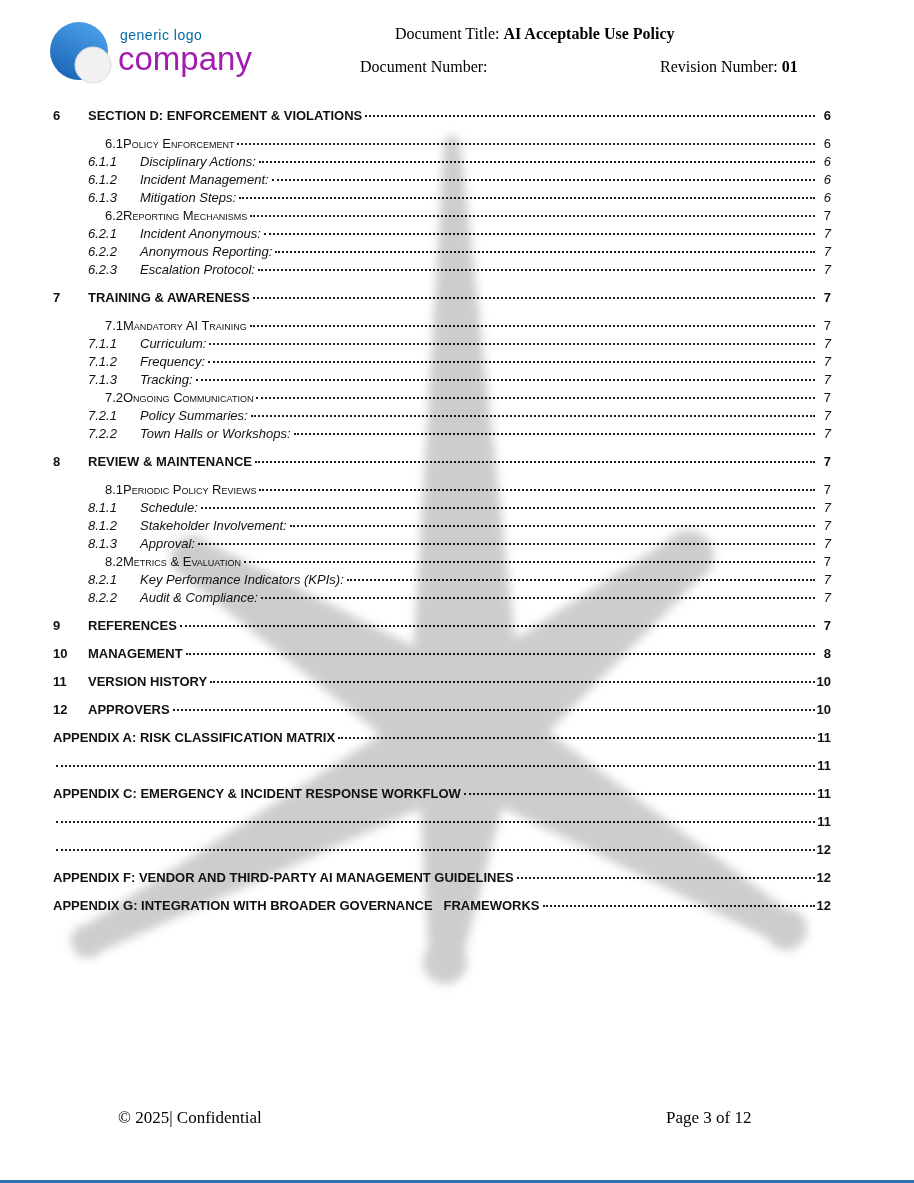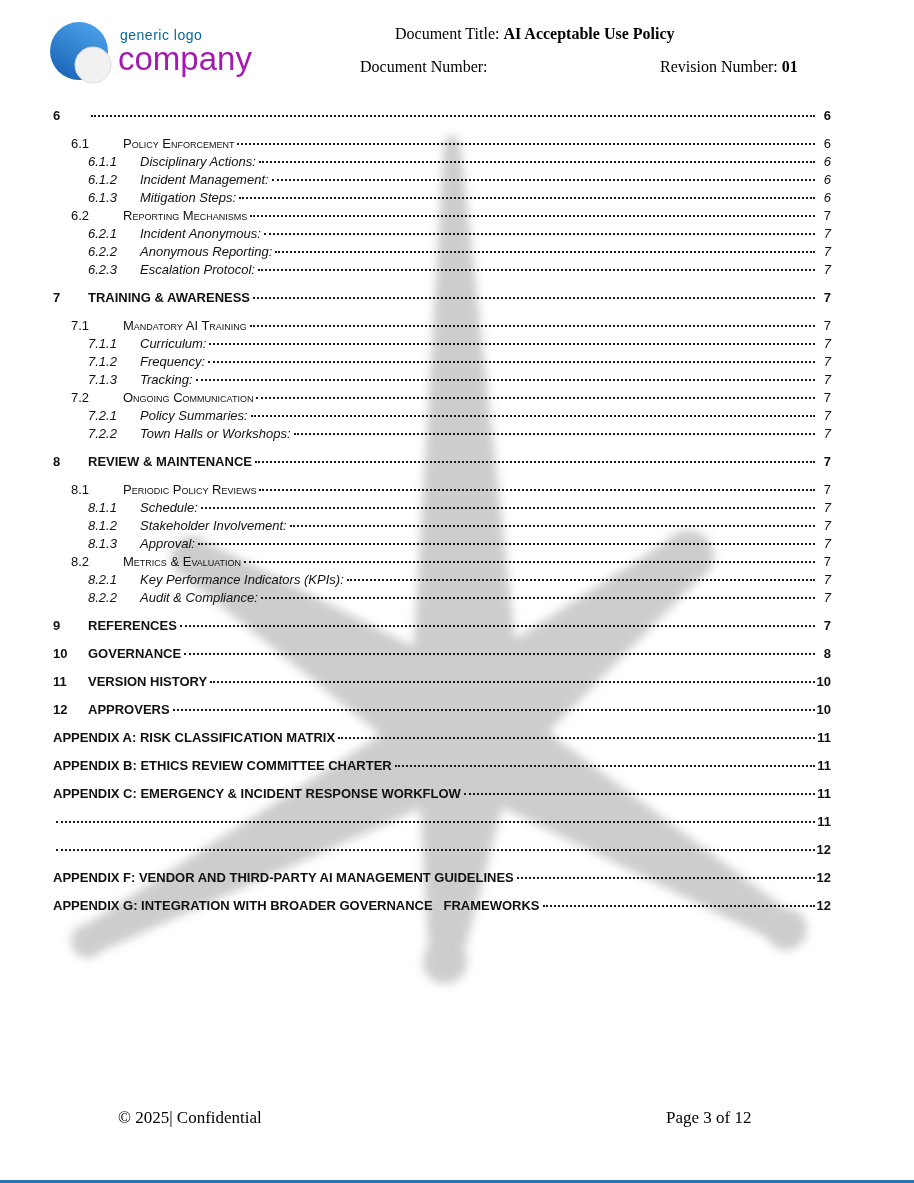--- a/index.html
+++ b/index.html
@@ -24,21 +24,21 @@
   .toc{position:absolute;left:53px;top:97px;width:778px;}
   .toc-entry{display:flex;align-items:baseline;line-height:18px;position:relative;}
   .toc-entry .num{flex:0 0 auto;white-space:pre;}
   .toc-entry .label{flex:0 0 auto;white-space:pre;}
   .toc-entry .leader{flex:1 1 auto;position:relative;min-width:8px;}
   .toc-entry .leader::after{content:"";position:absolute;left:3px;right:2px;bottom:3px;border-bottom:2px dotted #1a1a1a;}
   .toc-entry .page{flex:0 0 auto;text-align:right;min-width:14px;white-space:pre;}
   .lvl1{font-weight:bold;font-size:13px;margin:10px 0;}
   .lvl1 .num{width:35px;}
   .lvl2{font-size:13px;font-variant:small-caps;margin:0;}
-  .lvl2 .num{width:52px;padding-left:18px;font-variant:normal;}
+  .lvl2 .num{width:52px;padding-left:18px;font-variant:normal;text-align:right;}
   .lvl3{font-size:13px;font-style:italic;margin:0;}
   .lvl3 .num{width:52px;padding-left:35px;}
   
   .footer{position:absolute;left:0;top:1108px;width:914px;height:30px;font-family:"Liberation Serif",serif;font-size:17px;color:#000;text-align:right;}
   .footer-left{position:absolute;left:118px;top:0;white-space:pre;}
   .footer-right{position:absolute;left:666px;top:0;white-space:pre;}
   .bottom-line{position:absolute;left:0;bottom:0;width:914px;height:3px;}
 </style>
 </head>
 <body>
@@ -91,20 +91,21 @@
   <div class="doc-meta">
     <div class="meta-row1"><span>Document Title: </span><b>AI Acceptable Use Policy</b></div>
     <div class="meta-row2">Document Number:</div>
     <div class="meta-rev"><span>Revision Number: </span><b>01</b></div>
   </div>
 </div>
 
 <div class="toc" id="toc">
     <div class="toc-entry lvl1">
     <span class="num">6</span>
+    <span class="label">SECTION D: ENFORCEMENT &amp; VIOLATIONS</span>
     <span class="leader"></span>
     <span class="page">6</span>
   </div>
     <div class="toc-entry lvl2">
     <span class="num">6.1</span>
     <span class="label">Policy Enforcement</span>
     <span class="leader"></span>
     <span class="page">6</span>
   </div>
     <div class="toc-entry lvl3">
@@ -246,21 +247,21 @@
     <span class="page">7</span>
   </div>
     <div class="toc-entry lvl1">
     <span class="num">9</span>
     <span class="label">REFERENCES</span>
     <span class="leader"></span>
     <span class="page">7</span>
   </div>
     <div class="toc-entry lvl1">
     <span class="num">10</span>
-    <span class="label">GOVERNANCE</span>
+    <span class="label">MANAGEMENT</span>
     <span class="leader"></span>
     <span class="page">8</span>
   </div>
     <div class="toc-entry lvl1">
     <span class="num">11</span>
     <span class="label">VERSION HISTORY</span>
     <span class="leader"></span>
     <span class="page">10</span>
   </div>
     <div class="toc-entry lvl1">
@@ -270,21 +271,20 @@
     <span class="page">10</span>
   </div>
     <div class="toc-entry lvl1 no-num">
 
     <span class="label">APPENDIX A: RISK CLASSIFICATION MATRIX</span>
     <span class="leader"></span>
     <span class="page">11</span>
   </div>
     <div class="toc-entry lvl1 no-num">
 
-    <span class="label">APPENDIX B: ETHICS REVIEW COMMITTEE CHARTER</span>
     <span class="leader"></span>
     <span class="page">11</span>
   </div>
     <div class="toc-entry lvl1 no-num">
 
     <span class="label">APPENDIX C: EMERGENCY &amp; INCIDENT RESPONSE WORKFLOW</span>
     <span class="leader"></span>
     <span class="page">11</span>
   </div>
     <div class="toc-entry lvl1 no-num">

